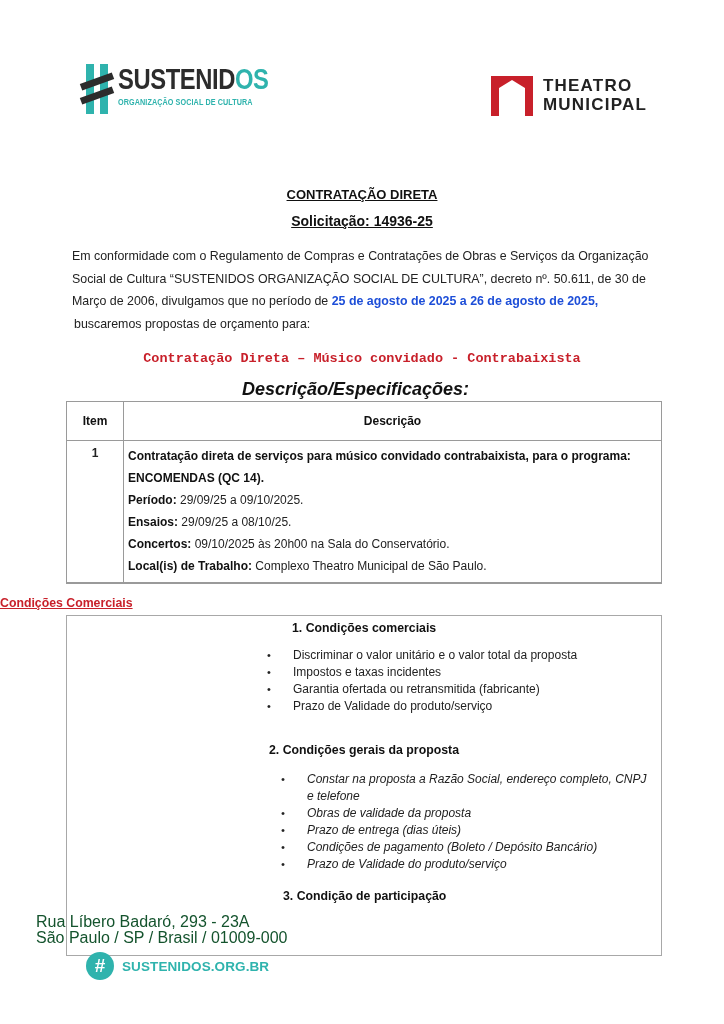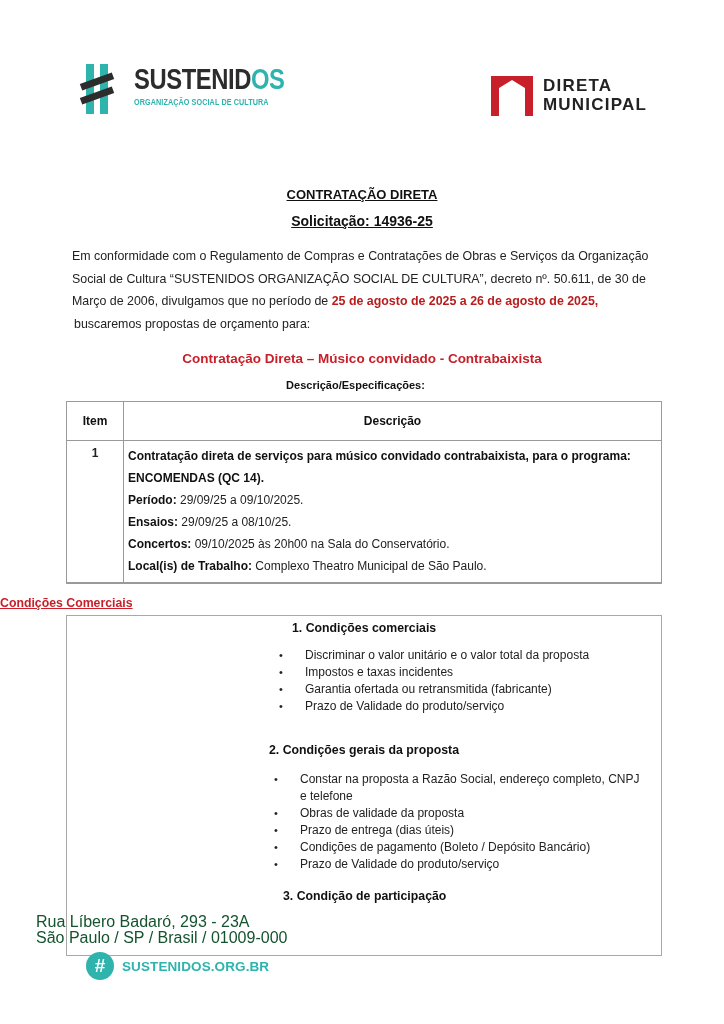--- a/index.html
+++ b/index.html
@@ -1,20 +1,20 @@
 <!DOCTYPE html>
 <html><head>
   <meta charset="utf-8">
   <style>
     * { box-sizing: border-box; margin: 0; padding: 0; }
     html, body { width: 724px; height: 1024px; background: #ffffff; overflow: hidden; }
     body { position: relative; font-family: "Liberation Sans", sans-serif; color: #222; }
 
     
-    .logo-sustenidos { position: absolute; left: 80px; top: 62px; height: 56px; display: flex; align-items: flex-start; gap: 16px; }
+    .logo-sustenidos { position: absolute; left: 80px; top: 62px; height: 56px; display: flex; align-items: flex-start; }
     .logo-sustenidos .hash { position: relative; width: 34px; height: 52px; }
     .hash .v { position: absolute; top: 2px; width: 8px; height: 50px; background: #2fb3ad; }
     .hash .v1 { left: 6px; }
     .hash .v2 { left: 20px; }
     .hash .h { position: absolute; left: 0; width: 34px; height: 7px; background: #2c2c2c; transform: rotate(-20deg); }
     .hash .h1 { top: 16px; }
     .hash .h2 { top: 30px; }
     .logo-text { margin-left: 4px; display: flex; flex-direction: column; }
     .logo-word { font-family: "Liberation Sans", sans-serif; font-weight: bold; font-size: 29px; letter-spacing: -0.5px; line-height: 34px; color: #2c2c2c; transform: scaleX(0.82); transform-origin: left; white-space: nowrap; }
     .logo-word .accent { color: #2fb3ad; }
@@ -24,25 +24,25 @@
     .theatro-mark { position: relative; width: 42px; height: 42px; }
     .theatro-mark svg { display: block; }
     .theatro-text { margin-left: 10px; font-weight: bold; font-size: 17px; line-height: 19px; letter-spacing: 1.2px; color: #222; }
 
     
     .title { position: absolute; left: 0; width: 724px; text-align: center; font-weight: bold; font-size: 13px; text-decoration: underline; color: #111; }
     .title1 { top: 187px; }
     .title2 { top: 213px; font-size: 14px; }
 
     .intro { position: absolute; left: 72px; top: 245px; width: 590px; font-size: 12.4px; line-height: 22.5px; color: #222; }
-    .intro .red { color: #b91c1c; font-weight: bold; }
+    .intro .red { color: #1d4ed8; font-weight: bold; }
     .intro .indent { padding-left: 2px; }
 
-    .section-title { position: absolute; left: 0; width: 724px; text-align: center; font-weight: bold; font-size: 13.5px; color: #c8202a; top: 351px; }
-    .spec-title { position: absolute; left: 0; width: 711px; text-align: center; font-weight: bold; font-size: 11px; color: #111; top: 379px; }
+    .section-title { position: absolute; left: 0; width: 724px; text-align: center; font-weight: bold; font-size: 13.5px; color: #c8202a; top: 351px; font-family: Liberation Mono, monospace; }
+    .spec-title { position: absolute; left: 0; width: 711px; text-align: center; font-weight: bold; font-size: 18px; color: #111; top: 379px; font-style: italic; }
 
     table.items { position: absolute; left: 66px; top: 401px; width: 596px; border-collapse: collapse; font-size: 12px; }
     table.items td, table.items th { border: 1px solid #9a9a9a; }
     table.items th { height: 39px; font-weight: bold; font-size: 12px; color: #111; text-align: center; }
     table.items th.col-item { width: 57px; }
     table.items td.num { text-align: center; vertical-align: top; font-weight: bold; padding-top: 5px; }
     table.items td.desc { padding: 4px 3px 5px 4px; line-height: 22px; color: #222; }
     table.items td.desc b { color: #111; }
     table.items { border-right: 1px solid #9a9a9a; border-bottom: 2px solid #9a9a9a; }
 
@@ -50,22 +50,22 @@
 
     .cond-box { position: absolute; left: 66px; top: 615px; width: 596px; height: 341px; border: 1px solid #a8a8a8; border-bottom-width: 1px; }
     .cond-h { position: absolute; font-weight: bold; font-size: 12.3px; color: #111; }
     .cond-h1 { left: 225px; top: 5px; }
     .cond-h2 { left: 202px; top: 127px; }
     .cond-h3 { left: 216px; top: 273px; }
 
     ul.bullets { position: absolute; list-style: none; font-size: 12px; color: #222; }
     ul.bullets li { position: relative; padding-left: 26px; line-height: 17px; }
     ul.bullets li::before { content: "\2022"; position: absolute; left: 0; top: 0; font-size: 11px; color: #222; }
-    ul.b1 { left: 212px; top: 31px; width: 330px; }
-    ul.b2 { left: 207px; top: 155px; width: 370px; }
+    ul.b1 { left: 200px; top: 31px; width: 330px; }
+    ul.b2 { left: 214px; top: 155px; width: 370px; font-style: italic; }
 
     .address { position: absolute; left: 36px; top: 914px; font-size: 16px; line-height: 15.5px; color: #14532d; }
 
     .footer-logo { position: absolute; left: 86px; top: 952px; display: flex; align-items: center; }
     .footer-circle { width: 28px; height: 28px; border-radius: 50%; background: #2fb3ad; color: #fff; font-weight: bold; font-size: 19px; line-height: 28px; text-align: center; }
     .footer-url { margin-left: 8px; font-weight: bold; font-size: 13.5px; color: #2fb3ad; letter-spacing: 0.1px; }
   </style>
 </head>
 <body>
 
@@ -82,21 +82,21 @@
   </div>
 </div>
 
 <div class="logo-theatro">
   <div class="theatro-mark">
     <svg width="42" height="42" viewBox="0 0 42 42">
       <path d="M0 2 H42 V42 H34 V14 L21 6 L8 14 V42 H0 Z" fill="#c8202a"></path>
     </svg>
   </div>
   <div class="theatro-text">
-    <div>DIRETA</div>
+    <div>THEATRO</div>
     <div>MUNICIPAL</div>
   </div>
 </div>
 
 <div class="title title1">CONTRATAÇÃO DIRETA</div>
 <div class="title title2">Solicitação: 14936-25</div>
 
 <div class="intro">
   <span>Em conformidade com o Regulamento de Compras e Contratações de Obras e Serviços da Organização Social de Cultura “SUSTENIDOS ORGANIZAÇÃO SOCIAL DE CULTURA”, decreto nº. 50.611, de 30 de Março de 2006, divulgamos que no período de </span><span class="red">25 de agosto de 2025 a 26 de agosto de 2025,</span><br>
   <span class="indent"> buscaremos propostas de orçamento para:</span>

